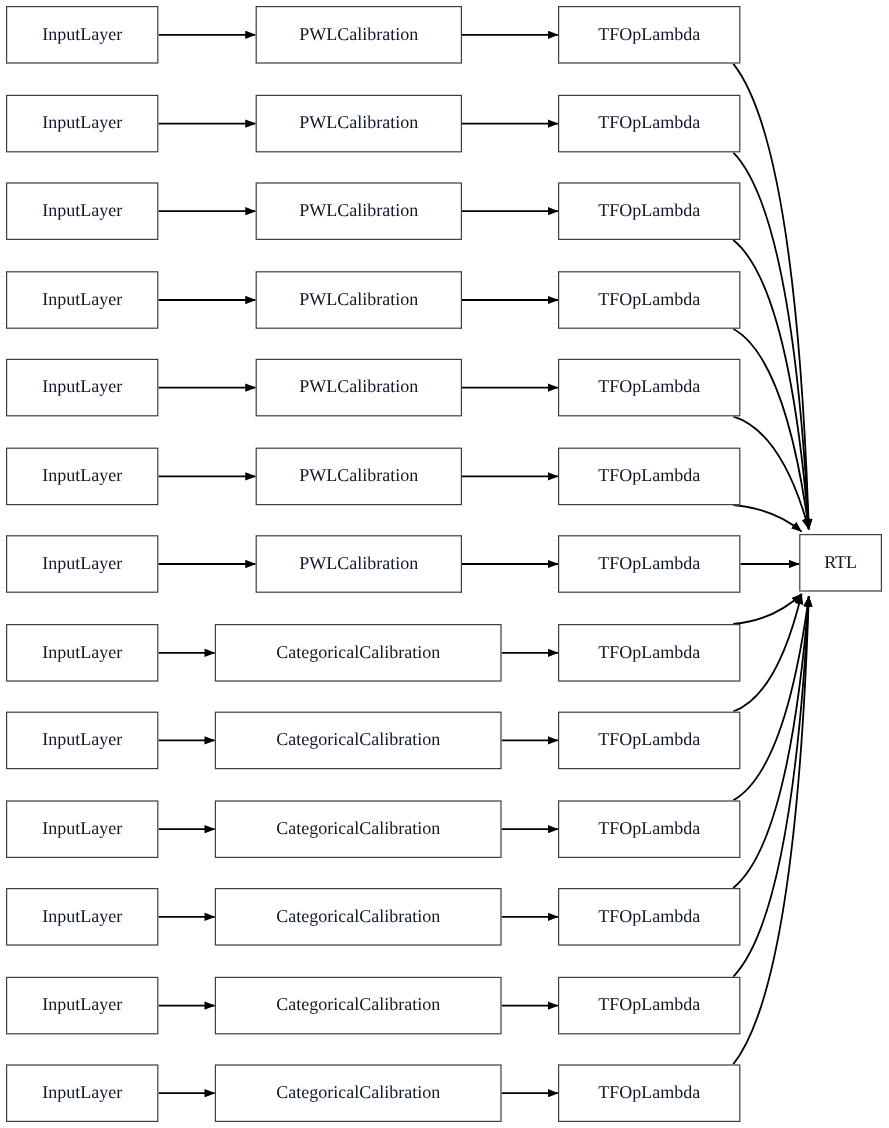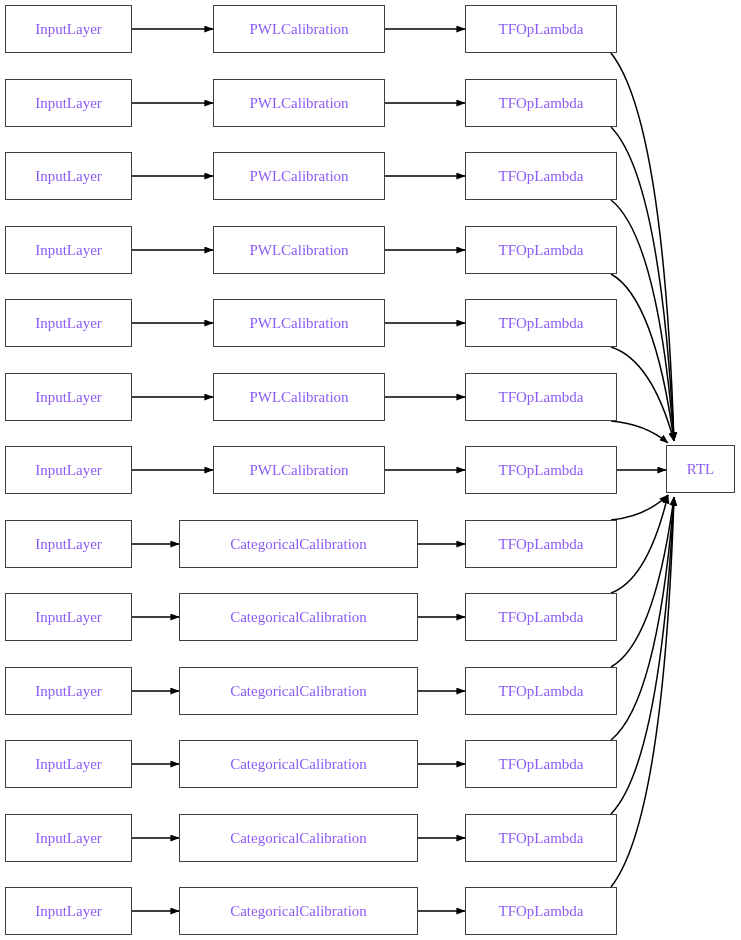--- a/index.html
+++ b/index.html
@@ -25,21 +25,21 @@
   }
   .node {
     position: absolute;
     box-sizing: border-box;
     background: #ffffff;
     border: 1.6px solid #3f3f3f;
     display: flex;
     align-items: center;
     justify-content: center;
     font-size: 15px;
-    color: #8b5cf6;
+    color: #0f172a;
     line-height: 1;
     white-space: nowrap;
   }
   .node-label {
     display: block;
   }
 </style>
 </head>
 <body>
 

